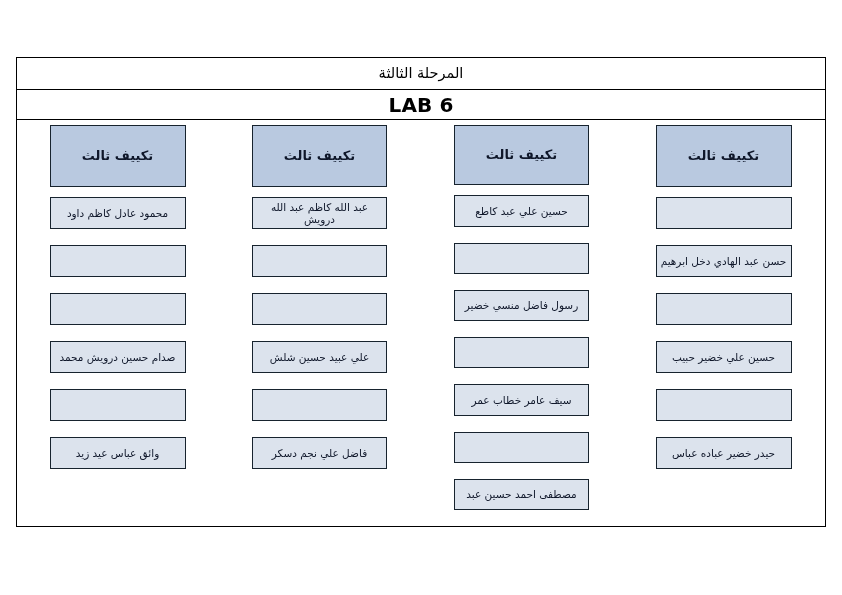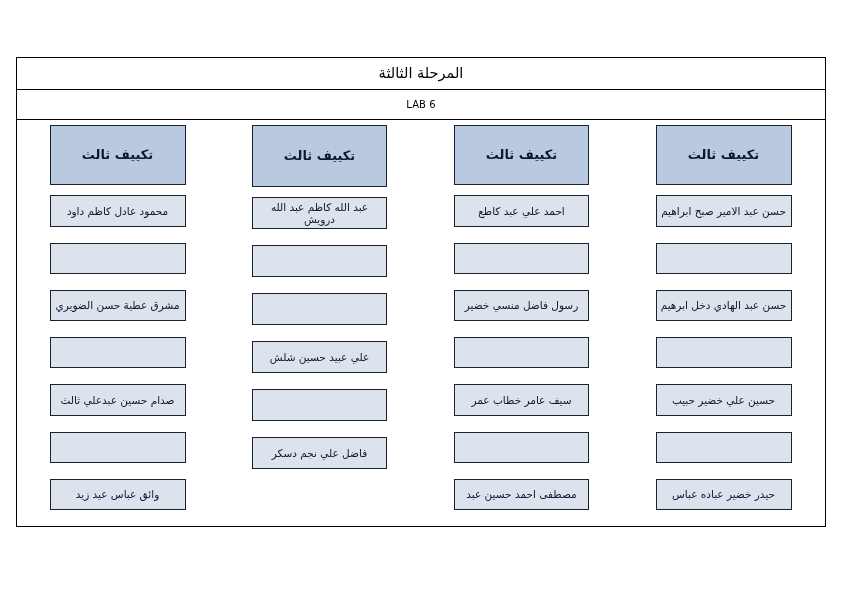--- a/index.html
+++ b/index.html
@@ -49,22 +49,22 @@
   .title-row.stage {
     height: 32px;
   }
   .title-row .title-text {
     font-size: 14.5px;
     font-weight: 400;
     letter-spacing: 0.1px;
     line-height: 1;
   }
   .title-row.lab .title-text {
-    font-weight: 400;
-    font-size: 10px;
+    font-weight: 700;
+    font-size: 20px;
     direction: ltr;
   }
 
   
   .grid {
     position: relative;
     width: 100%;
     height: 406px;
     display: flex;
     flex-direction: row-reverse;
@@ -137,51 +137,49 @@
     <div class="title-row lab">
       <span class="title-text">LAB 6</span>
     </div>
 
     <div class="grid">
 
       <div class="group-col" data-col="0">
         <div class="cell header">تكييف ثالث</div>
         <div class="cell">محمود عادل كاظم داود</div>
         <div class="cell blank"></div>
-        <div class="cell">مشرق عطية حسن الضويري</div>
         <div class="cell blank"></div>
-        <div class="cell">صدام حسين عبدعلي ثالث</div>
+        <div class="cell">صدام حسين درويش محمد</div>
         <div class="cell blank"></div>
         <div class="cell">وائق عباس عيد زيد</div>
       </div>
 
       <div class="group-col" data-col="1">
         <div class="cell header">تكييف ثالث</div>
         <div class="cell">عبد الله كاظم عبد الله درويش</div>
         <div class="cell blank"></div>
         <div class="cell blank"></div>
         <div class="cell">علي عبيد حسين شلش</div>
         <div class="cell blank"></div>
         <div class="cell">فاضل علي نجم دسكر</div>
       </div>
 
       <div class="group-col" data-col="2">
         <div class="cell header">تكييف ثالث</div>
-        <div class="cell">احمد علي عبد كاطع</div>
+        <div class="cell">حسين علي عبد كاطع</div>
         <div class="cell blank"></div>
         <div class="cell">رسول فاضل منسي خضير</div>
         <div class="cell blank"></div>
         <div class="cell">سيف عامر خطاب عمر</div>
         <div class="cell blank"></div>
         <div class="cell">مصطفى احمد حسين عبد</div>
       </div>
 
       <div class="group-col" data-col="3">
         <div class="cell header">تكييف ثالث</div>
-        <div class="cell">حسن عبد الامير صبح ابراهيم</div>
         <div class="cell blank"></div>
         <div class="cell">حسن عبد الهادي دخل ابرهيم</div>
         <div class="cell blank"></div>
         <div class="cell">حسين علي خضير حبيب</div>
         <div class="cell blank"></div>
         <div class="cell">حيدر خضير عباده عباس</div>
       </div>
 
     </div>
   </div>

